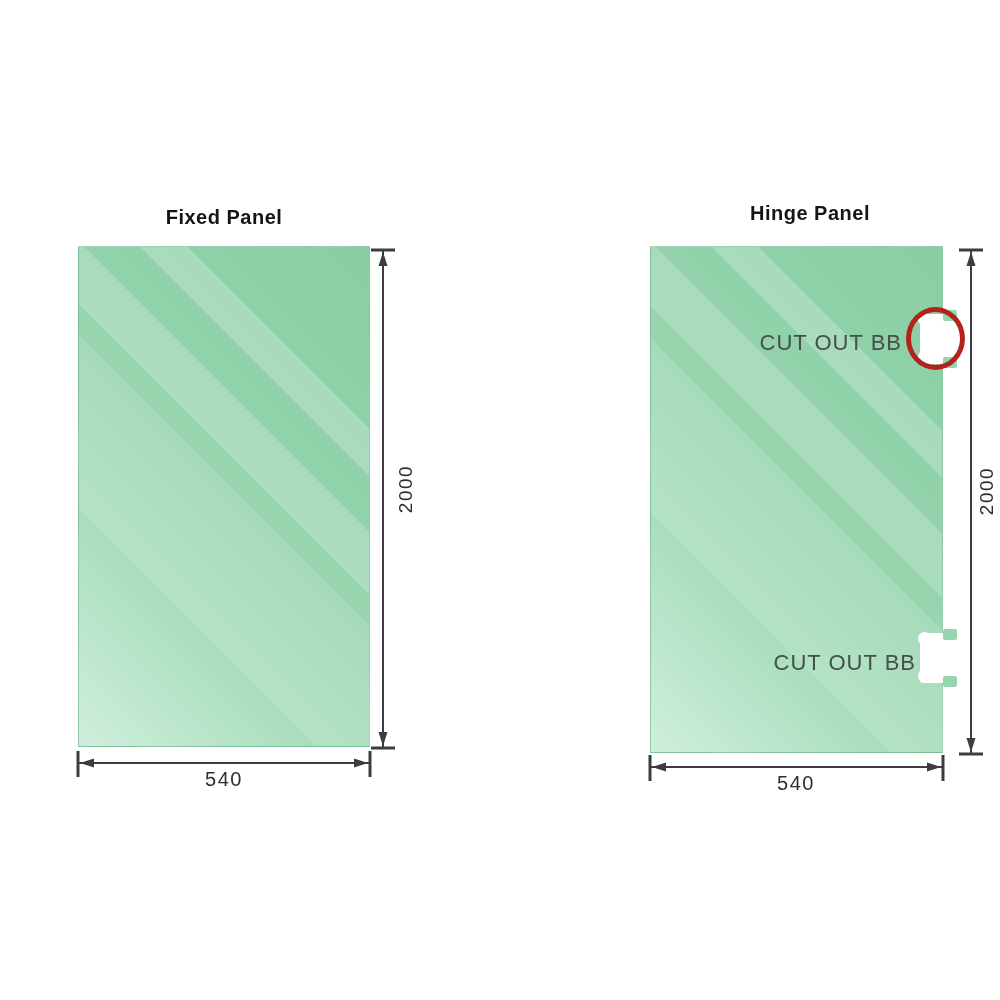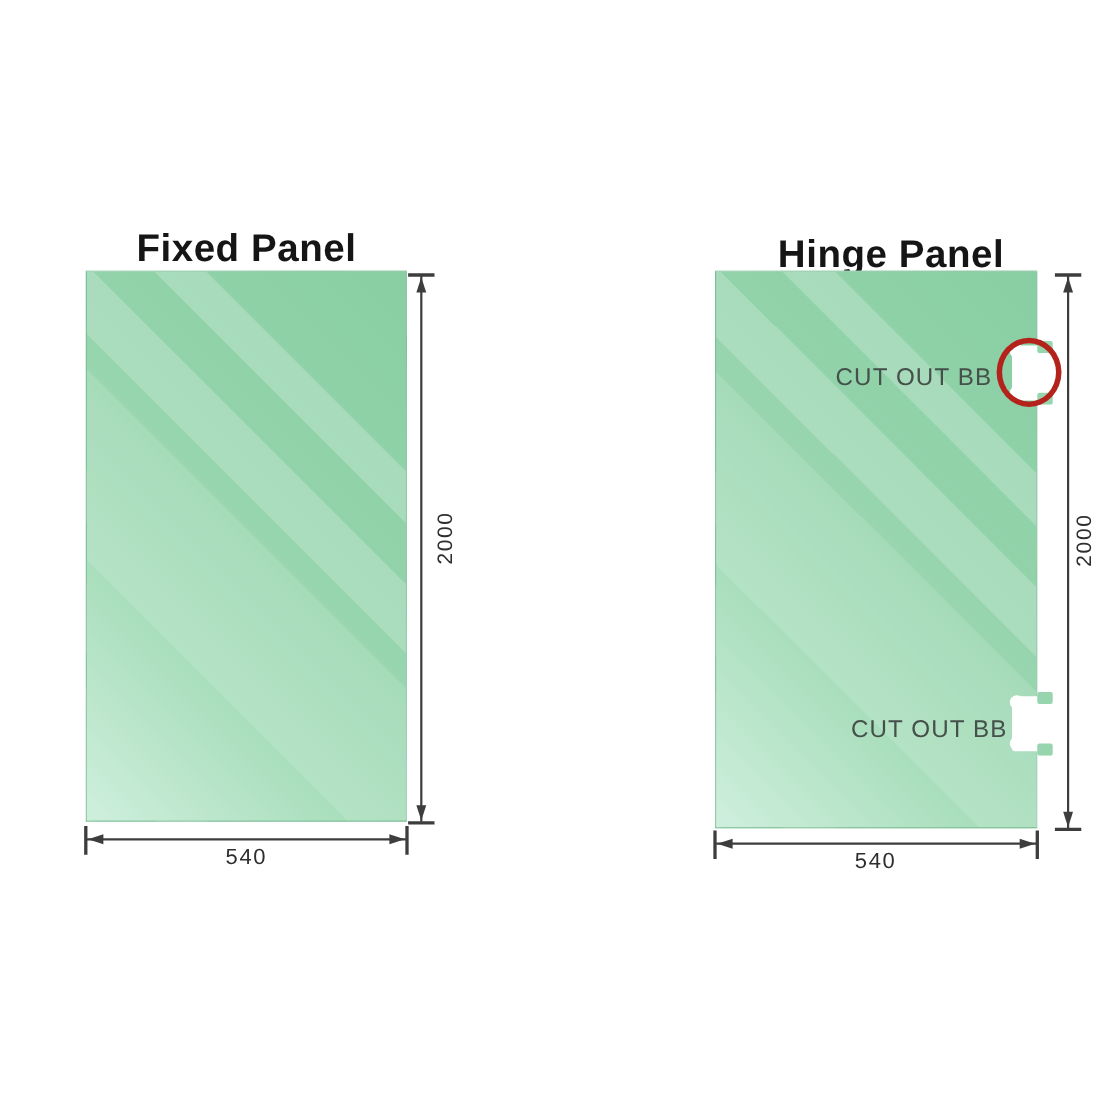--- a/index.html
+++ b/index.html
@@ -1,21 +1,21 @@
 <!DOCTYPE html>
 <html><head>
 <meta charset="utf-8">
 <style>
   html,body{margin:0;padding:0;background:#ffffff;}
   .canvas{
     position:relative;width:1000px;height:1000px;background:#ffffff;overflow:hidden;
     font-family:"Liberation Sans",sans-serif;
   }
   .panel-title{
-    position:absolute;text-align:center;font-size:35px;font-weight:700;
+    position:absolute;text-align:center;font-size:20px;font-weight:700;
     color:var(--title-text,#151515);letter-spacing:.5px;
   }
   .glass{
     position:absolute;
     border:1px solid rgba(96,160,124,.35);
     box-sizing:border-box;
     background:
       linear-gradient(45deg,
         rgba(255,255,255,0) 0%,rgba(255,255,255,0) 30%,
         rgba(255,255,255,.13) 30%,rgba(255,255,255,.13) 52%,
@@ -74,21 +74,21 @@
     <svg width="304" height="30" viewBox="0 0 304 30">
       <line x1="6" y1="2" x2="6" y2="28" stroke="#3d3d3d" stroke-width="3"></line>
       <line x1="298" y1="2" x2="298" y2="28" stroke="#3d3d3d" stroke-width="3"></line>
       <line x1="7" y1="14" x2="297" y2="14" stroke="#3d3d3d" stroke-width="2"></line>
       <polygon points="8,14 22,9.5 22,18.5" fill="#3d3d3d"></polygon>
       <polygon points="296,14 282,9.5 282,18.5" fill="#3d3d3d"></polygon>
     </svg>
   </div>
   <div class="dim-label" style="left:164px;top:768px;width:120px;">540</div>
 
-  <div class="panel-title" style="left:663px;top:212px;width:294px;">Hinge Panel</div>
+  <div class="panel-title" style="left:663px;top:202px;width:294px;">Hinge Panel</div>
 
   <div class="glass" style="left:650px;top:246px;width:293px;height:507px;"></div>
 
   <div class="cutout" style="left:916px;top:310px;">
     <svg width="44" height="58" viewBox="0 0 44 58">
       <rect x="4" y="4" width="37" height="50" rx="3" fill="#ffffff"></rect>
       <circle cx="8.5" cy="9.5" r="6.5" fill="#ffffff"></circle>
       <circle cx="8.5" cy="47" r="6.5" fill="#ffffff"></circle>
       <rect x="27" y="0" width="14" height="11" rx="2" fill="#97d5ae"></rect>
       <rect x="27" y="47" width="14" height="11" rx="2" fill="#97d5ae"></rect>

